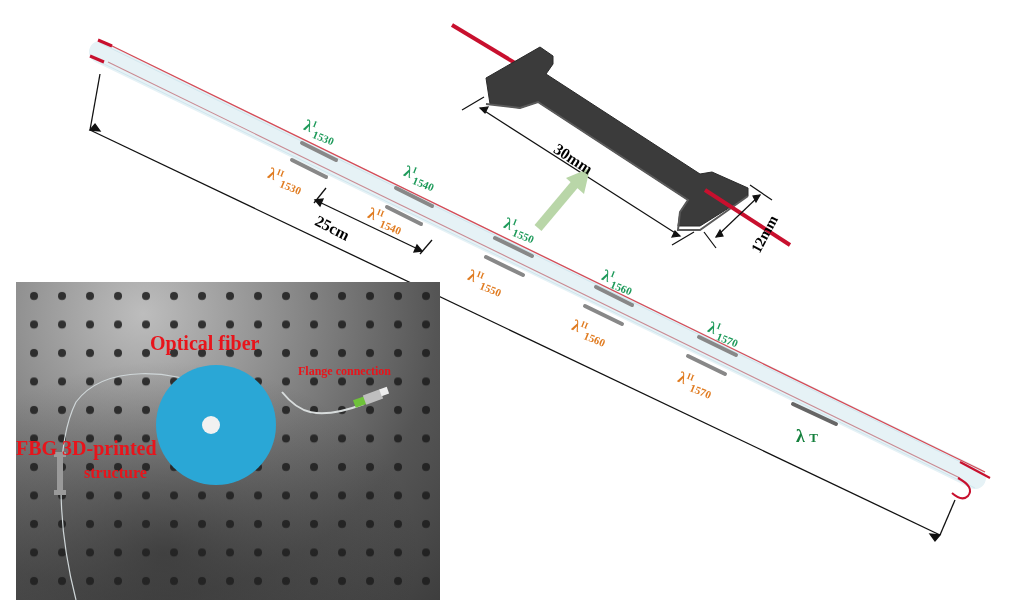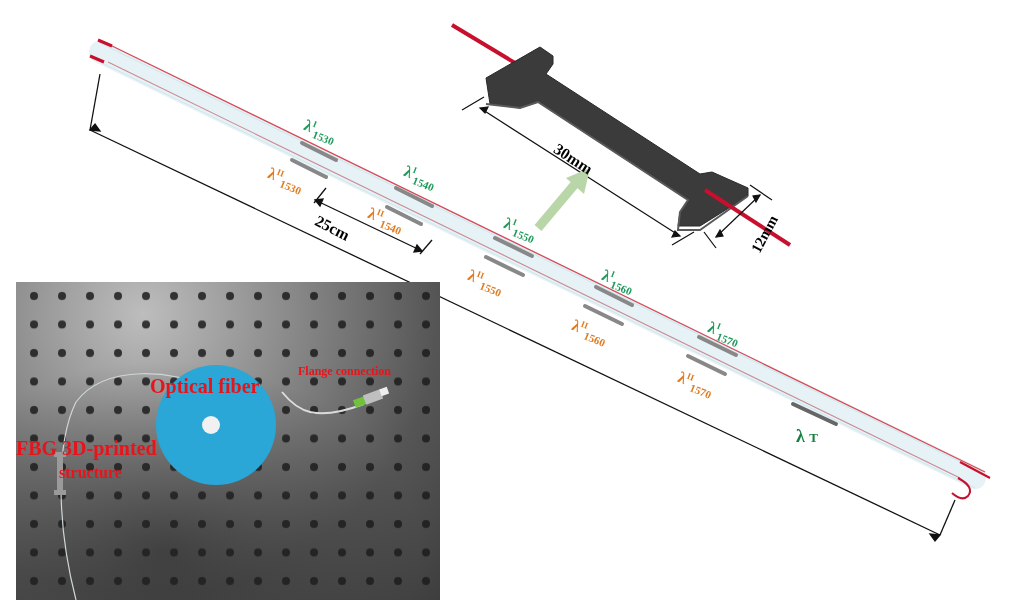--- a/index.html
+++ b/index.html
@@ -158,17 +158,17 @@
       <rect x="348" y="110" width="18" height="10" fill="#bfbfbf" transform="rotate(-20 357 115)"></rect>
       <rect x="364" y="106" width="8" height="7" fill="#eee" transform="rotate(-20 368 109)"></rect>
     </g>
 
     <g>
       <rect x="41" y="172" width="6" height="40" fill="#9a9a9a"></rect>
       <rect x="38" y="170" width="12" height="5" fill="#9a9a9a"></rect>
       <rect x="38" y="208" width="12" height="5" fill="#9a9a9a"></rect>
     </g>
   </svg>
-  <div class="photo-text" style="left:134px;top:50px;font-size:20px;margin-top:43px;">Optical fiber</div>
+  <div class="photo-text" style="left:134px;top:50px;font-size:20px;">Optical fiber</div>
   <div class="photo-text" style="left:282px;top:82px;font-size:12px;">Flange connection</div>
   <div class="photo-text" style="left:0px;top:155px;font-size:20px;">FBG 3D-printed</div>
-  <div class="photo-text" style="left:43px;top:182px;font-size:16px;">structure</div>
+  <div class="photo-text" style="left:68px;top:182px;font-size:16px;">structure</div>
 </div>
 
 </body></html>

